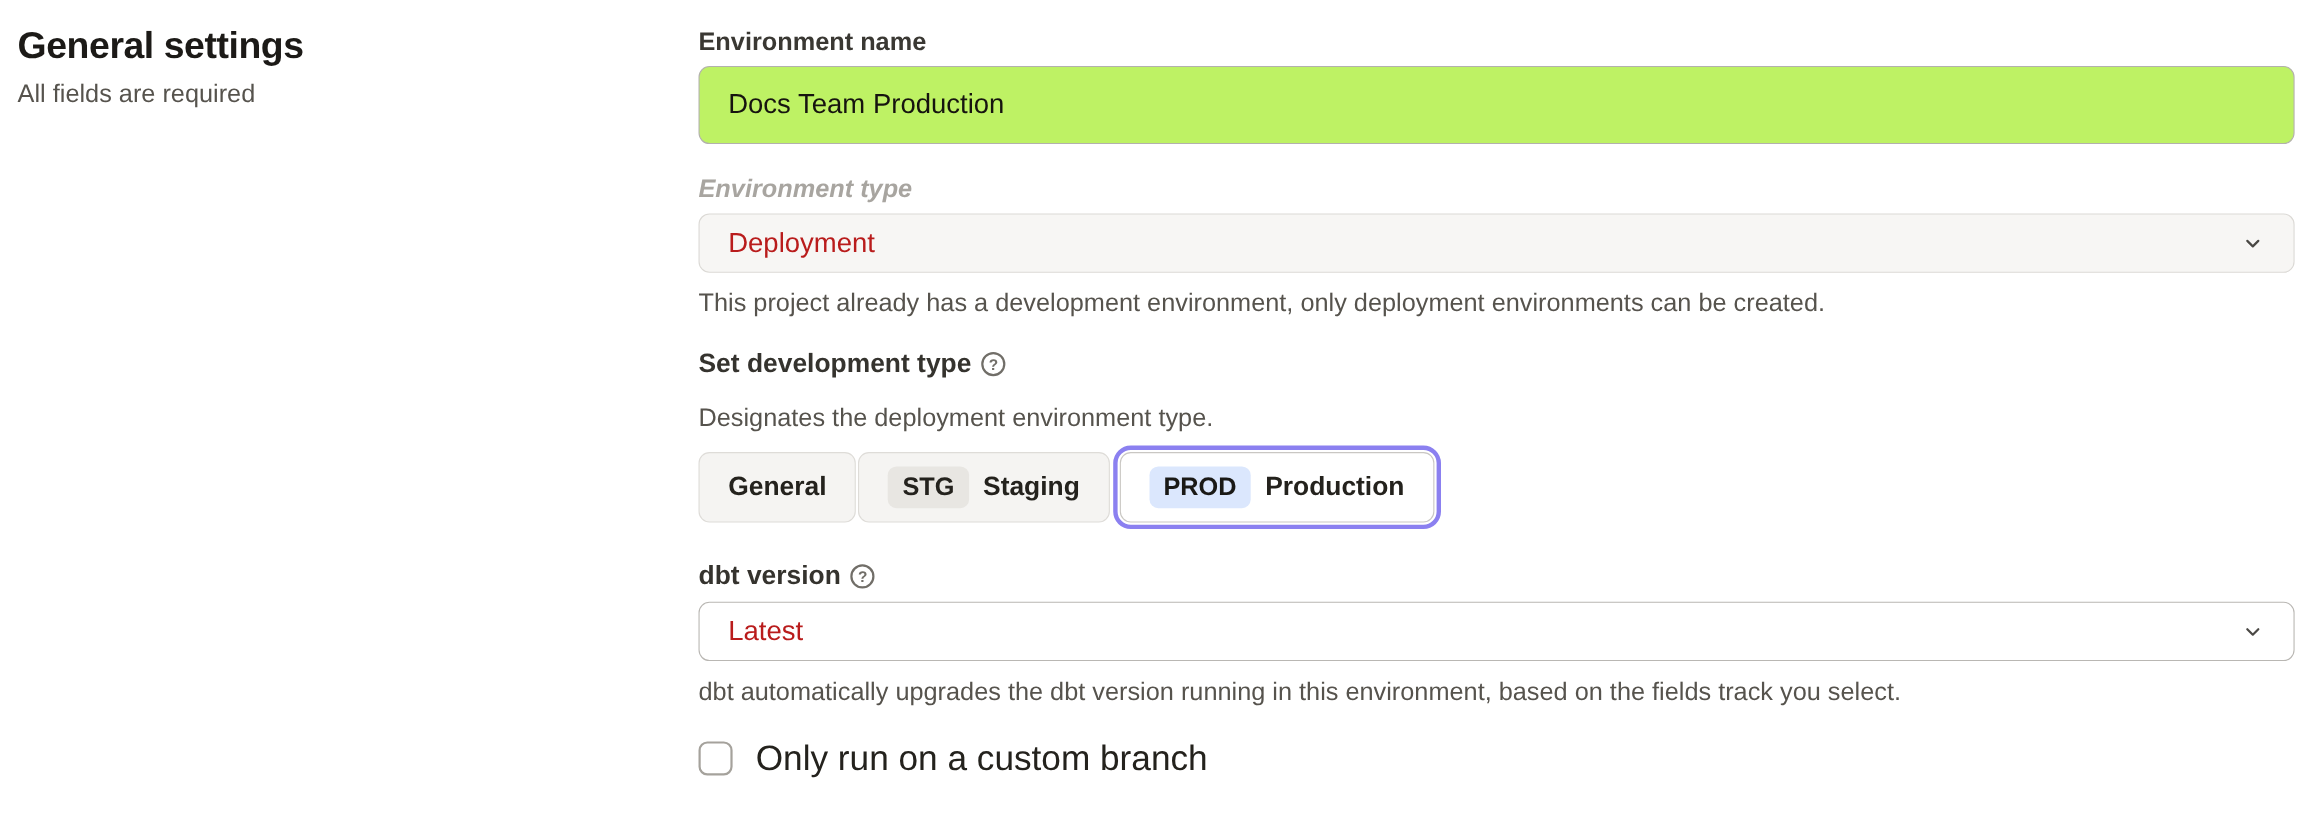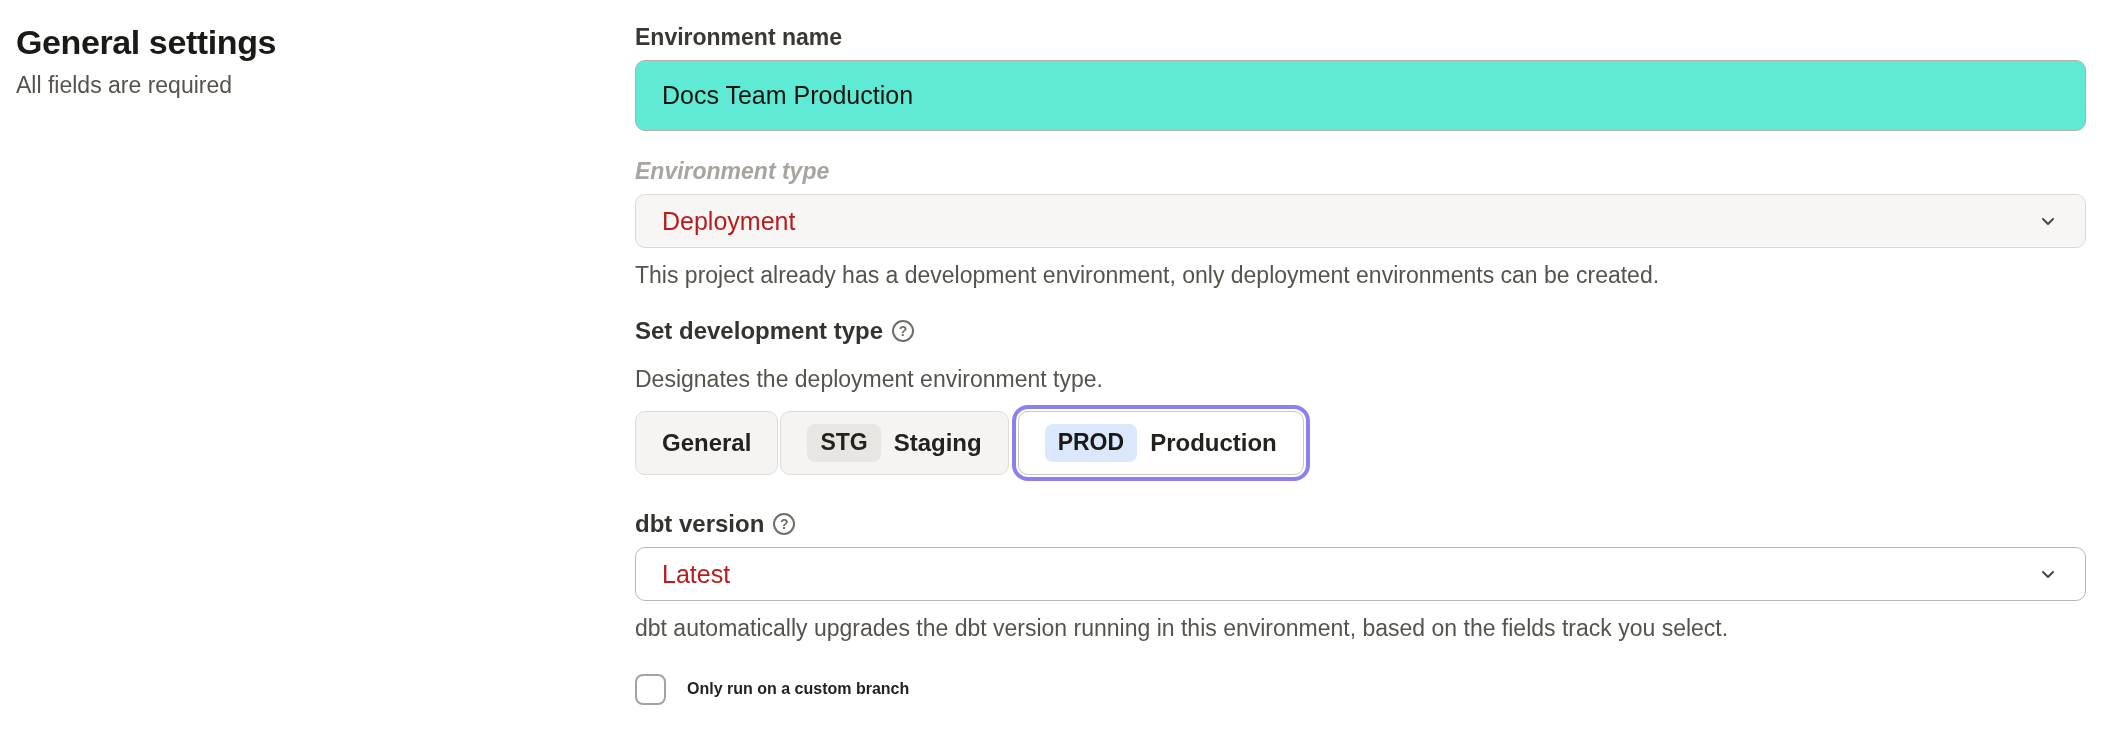--- a/index.html
+++ b/index.html
@@ -34,21 +34,21 @@
     width:22px; height:22px; border:2px solid #716e68; border-radius:50%;
     display:inline-flex; align-items:center; justify-content:center;
     font-size:14px; font-weight:700; color:#716e68; line-height:1;
     flex:0 0 auto;
   }
 
   .text-input {
     width:100%; height:71px; margin-top:8px;
     border:1px solid #b3b1ad; border-radius:10px;
     padding:0 26px; font-size:25px; color:#16140f;
-    background:#5eead4; font-family:inherit; outline:none;
+    background:#bef264; font-family:inherit; outline:none;
   }
 
   .select {
     width:100%; height:54px; margin-top:8px;
     border:1px solid #b9b7b3; border-radius:10px;
     display:flex; align-items:center; justify-content:space-between;
     padding:0 26px; font-size:25px; color:#b91c1c; background:#fff;
     cursor:pointer;
   }
   .select.disabled { background:#f7f6f4; border-color:#dbd9d5; cursor:default; }
@@ -76,21 +76,21 @@
   .seg-btn.selected {
     background:#ffffff; border-color:#c9c7c3;
     outline:4px solid #8b80f0; outline-offset:2px; margin-left:7px;
   }
 
   .checkbox-row { margin-top:30px; display:flex; align-items:center; gap:21px; }
   .checkbox {
     width:31px; height:31px; border:2px solid #a5a29c; border-radius:8px;
     background:#fff; cursor:pointer; flex:0 0 auto;
   }
-  .checkbox-label { font-size:16px; font-weight:700; color:#24221d; line-height:32px; }
+  .checkbox-label { font-size:32px; font-weight:400; color:#24221d; line-height:32px; }
 </style>
 </head>
 <body>
 
 <div class="layout">
 
   <div class="left-col">
     <h1 class="page-title">General settings</h1>
     <div class="page-subtitle">All fields are required</div>
   </div>

